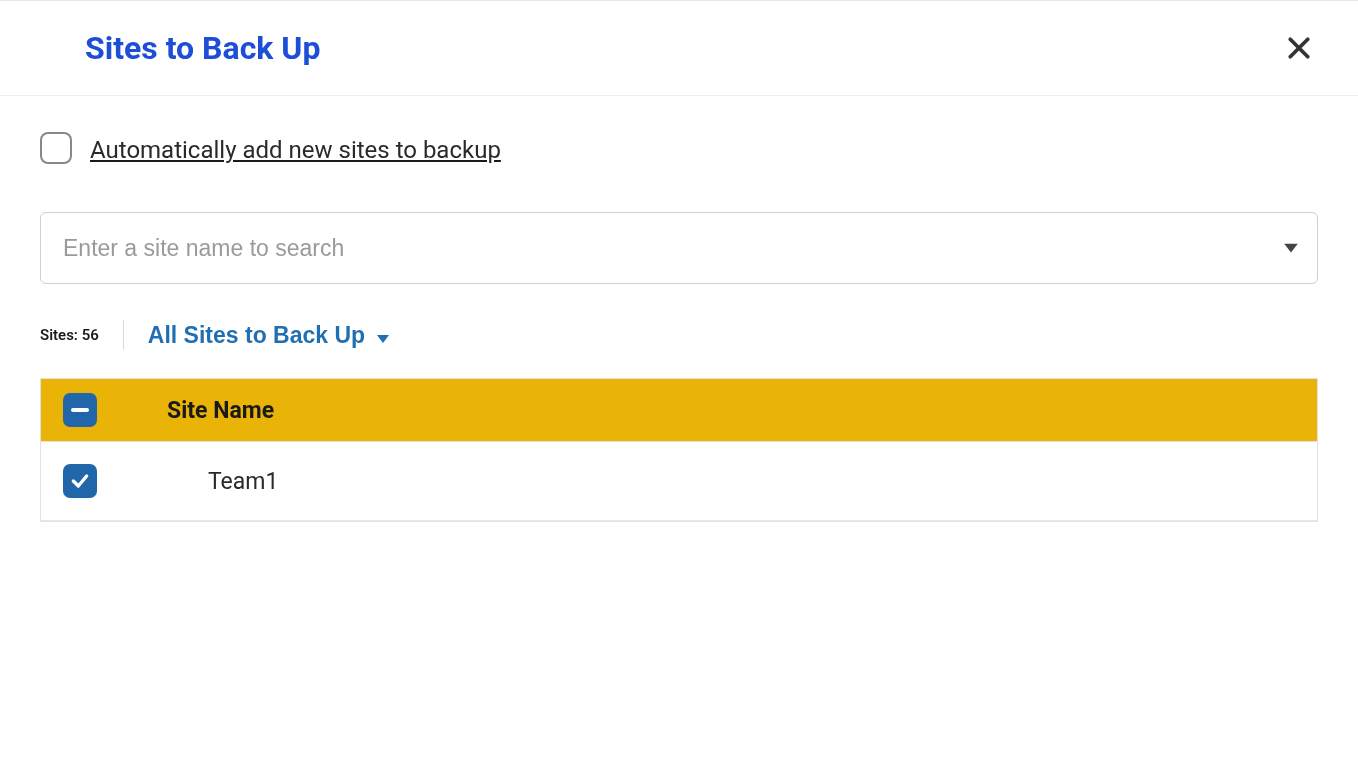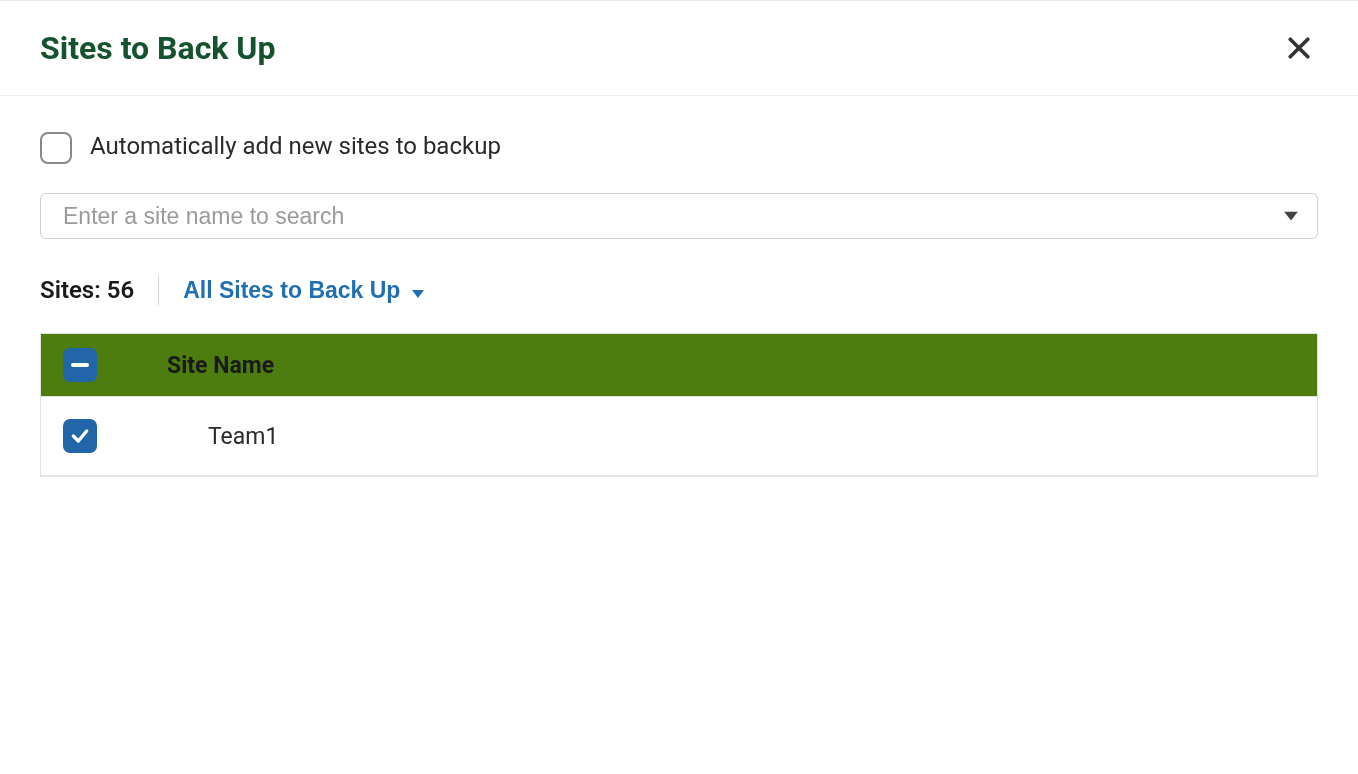--- a/index.html
+++ b/index.html
@@ -20,61 +20,63 @@
       display: flex;
       justify-content: space-between;
       align-items: center;
       padding: 28px 40px;
       border-top: 1px solid #e8e8e8;
       border-bottom: 1px solid #ececec;
     }
     .title {
       font-size: 32px;
       font-weight: 700;
-      color: #14532d;
+      color: #1d4ed8;
+      margin-left: 45px;
     }
     .close-btn {
       background: none;
       border: none;
       cursor: pointer;
       color: #333;
       padding: 4px;
       display: flex;
       align-items: center;
       justify-content: center;
     }
     .content {
       padding: 36px 40px 0 40px;
     }
     .auto-add-row {
       display: flex;
-      align-items: flex-start;
+      align-items: flex-end;
       gap: 18px;
-      margin-bottom: 29px;
+      margin-bottom: 48px;
+      text-decoration: underline;
     }
     .unchecked-box {
       width: 32px;
       height: 32px;
       border: 2px solid #888;
       border-radius: 8px;
       background: #fff;
       cursor: pointer;
       flex-shrink: 0;
     }
     .auto-add-label {
       font-size: 24px;
       color: #2a2a2a;
     }
     .search-wrapper {
       position: relative;
       margin-bottom: 36px;
     }
     .search-input {
       width: 100%;
-      height: 46px;
+      height: 72px;
       border: 1px solid #d0d0d0;
       border-radius: 6px;
       padding: 0 50px 0 22px;
       font-size: 23px;
       color: #333;
       background: #fff;
     }
     .search-input::placeholder {
       color: #9a9a9a;
     }
@@ -86,21 +88,21 @@
       pointer-events: none;
       color: #444;
     }
     .meta-row {
       display: flex;
       align-items: center;
       gap: 24px;
       margin-bottom: 28px;
     }
     .sites-count {
-      font-size: 24px;
+      font-size: 15px;
       font-weight: 600;
       color: #1a1a1a;
     }
     .divider {
       width: 1px;
       height: 30px;
       background: #d8d8d8;
     }
     .filter-dropdown {
       display: flex;
@@ -116,21 +118,21 @@
     .filter-caret {
       color: #1f6fb2;
     }
     .table {
       border: 1px solid #e2e2e2;
       width: 100%;
     }
     .table-header {
       display: flex;
       align-items: center;
-      background: #4d7c0f;
+      background: #eab308;
       border-bottom: 1px solid #e2e2e2;
       padding: 14px 22px;
       gap: 70px;
     }
     .header-checkbox {
       width: 34px;
       height: 34px;
       background: #2066a8;
       border-radius: 7px;
       display: flex;

